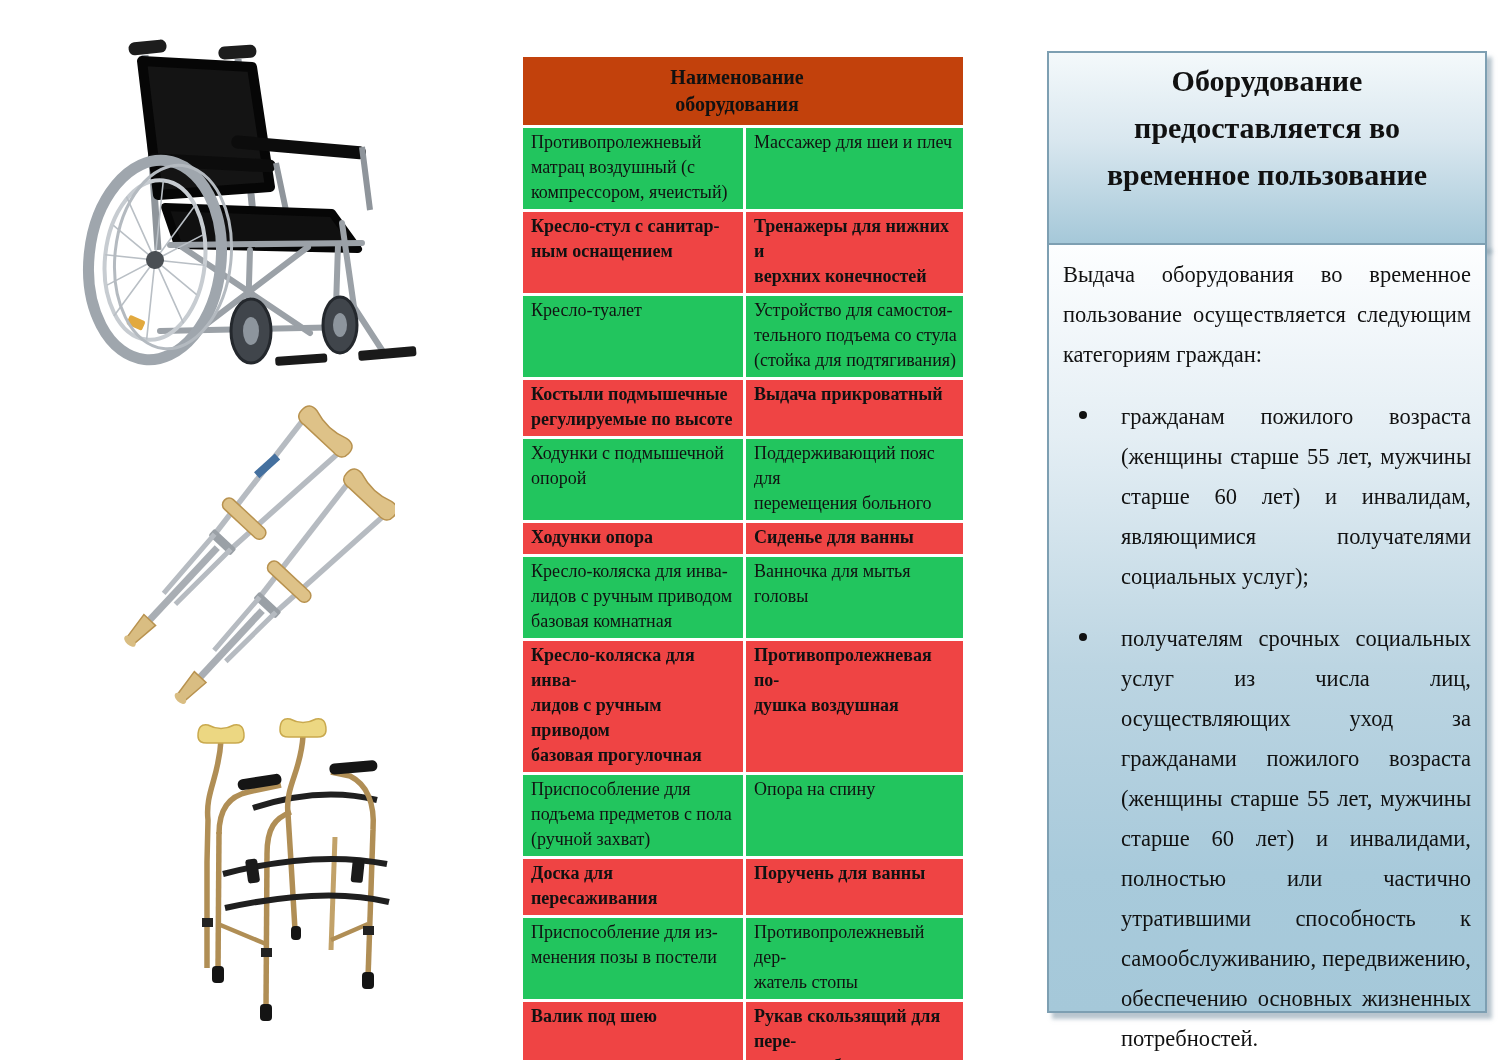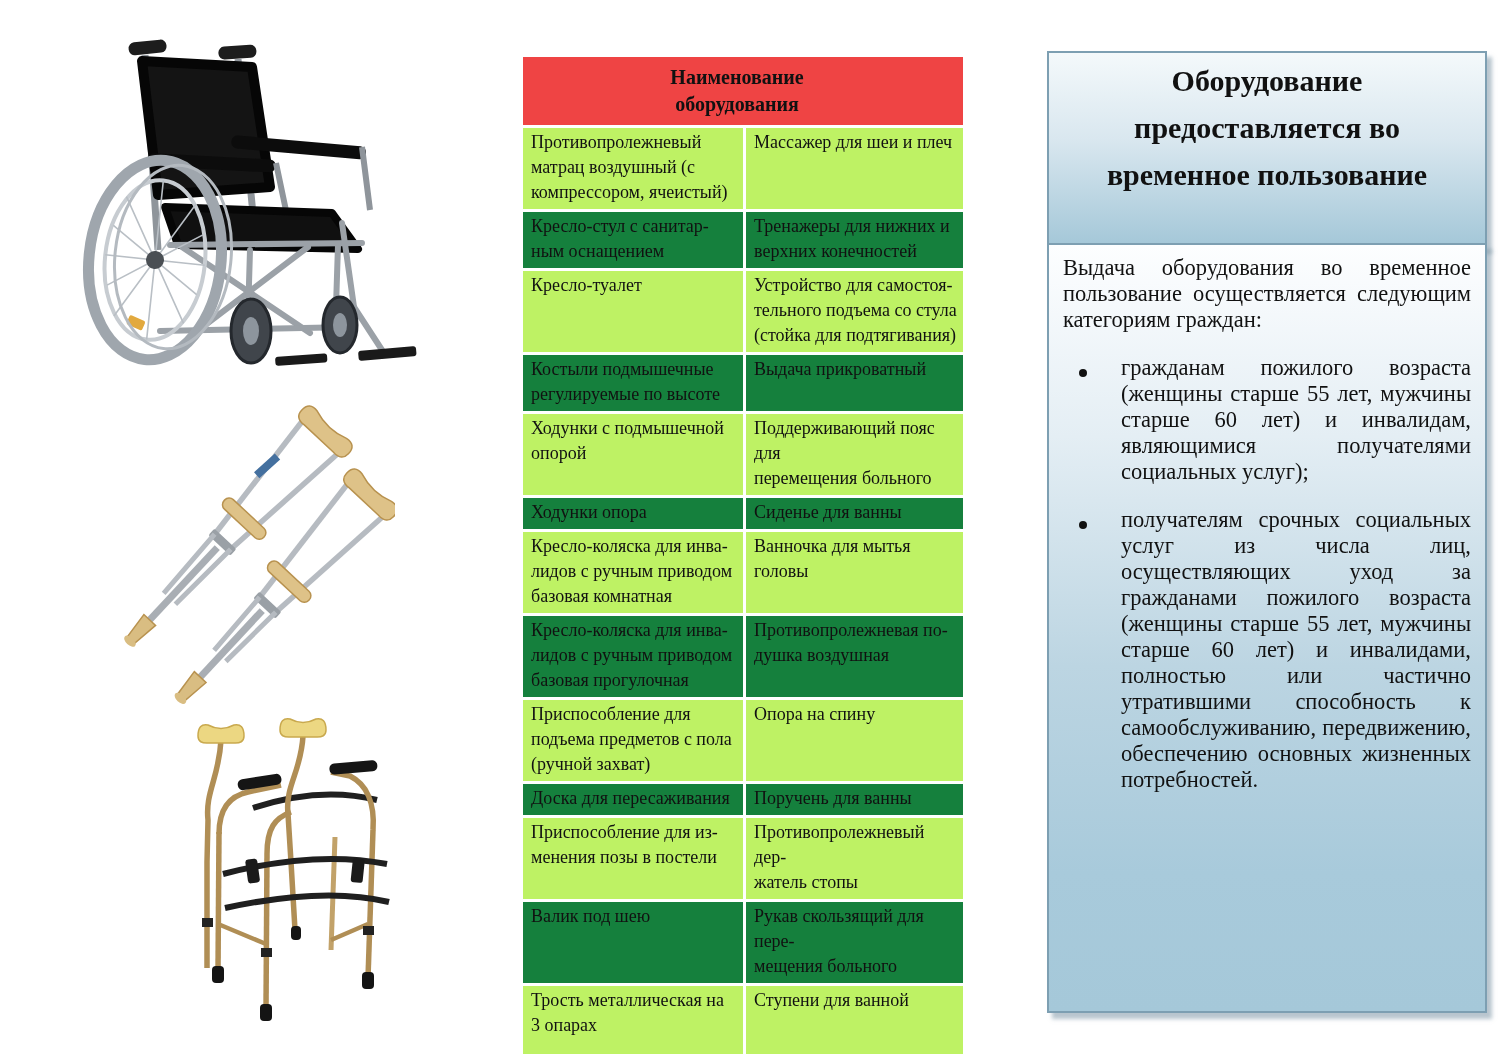--- a/index.html
+++ b/index.html
@@ -10,39 +10,39 @@
   .illus{position:absolute;}
   #wheelchair{left:70px;top:35px;width:410px;height:335px;}
   #crutches{left:85px;top:400px;width:310px;height:310px;}
   #walker{left:185px;top:712px;width:290px;height:322px;}
 
   
   #equip-table{position:absolute;left:523px;top:57px;width:440px;border-collapse:separate;
                border-spacing:0;table-layout:fixed;}
   #equip-table th,#equip-table td{white-space:pre-line;vertical-align:top;
                border-bottom:3px solid #ffffff;}
-  #equip-table th{background:#ef4444;font-weight:bold;font-size:20px;line-height:27px;
+  #equip-table th{background:#c2410c;font-weight:bold;font-size:20px;line-height:27px;
                text-align:center;padding:7px 16px 7px 4px;}
   #equip-table td{font-size:18px;line-height:25px;padding:2px 4px 4px 8px;text-align:left;}
   #equip-table td.c2{border-left:3px solid #ffffff;}
-  #equip-table tr.light td{background:#bef264;}
-  #equip-table tr.medium td{background:#15803d;}
+  #equip-table tr.light td{background:#22c55e;}
+  #equip-table tr.medium td{background:#ef4444;font-weight:bold;}
   #equip-table tr:last-child td{padding-bottom:16px;}
 
   
   .rbox{position:absolute;left:1047px;width:440px;border:2px solid #7d9fb2;
         box-shadow:5px 6px 4px rgba(125,150,165,0.55);box-sizing:border-box;}
   #free-box{top:51px;height:197px;
         background:linear-gradient(180deg,#f4f9fb 0%,#d9e7ef 45%,#a4c7d8 100%);
         text-align:center;font-weight:bold;font-size:30px;line-height:47px;
         padding:4px 10px;}
   #free-box .free-word{letter-spacing:1px;}
   #elig-box{top:243px;height:770px;
         background:linear-gradient(180deg,#fdfeff 0%,#e4eef4 25%,#bcd5e2 55%,#a8cadb 82%,#a5c8d9 100%);
-        padding:10px 14px;font-size:22.5px;line-height:26px;}
+        padding:10px 14px;font-size:22.5px;line-height:40px;}
   #elig-intro{text-align:justify;margin:0 0 22px 0;}
   #elig-list{list-style:none;margin:0;padding:0;}
   #elig-list li{position:relative;padding-left:58px;text-align:justify;margin-bottom:22px;}
   #elig-list li::before{content:"";position:absolute;left:16px;top:14px;width:8px;height:8px;
         border-radius:50%;background:#111;}
 </style>
 </head>
 <body>
 
 <div id="page">

